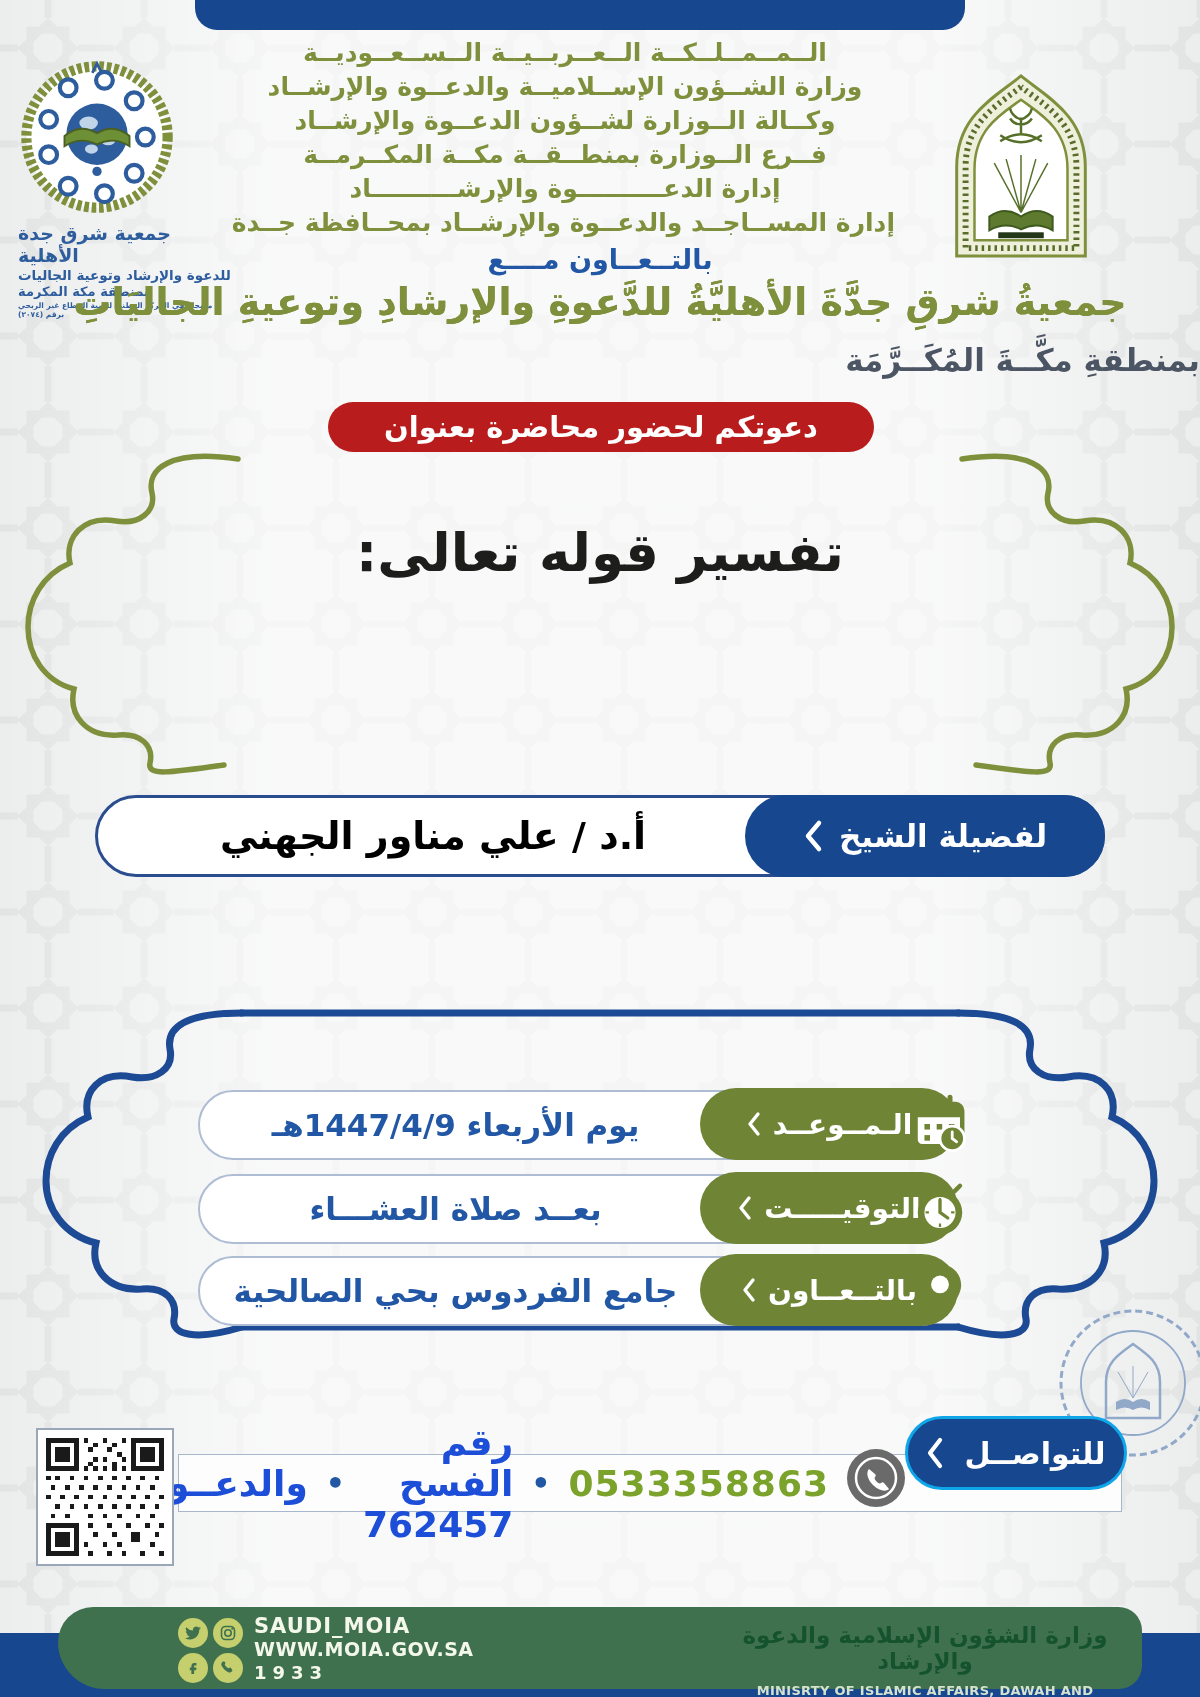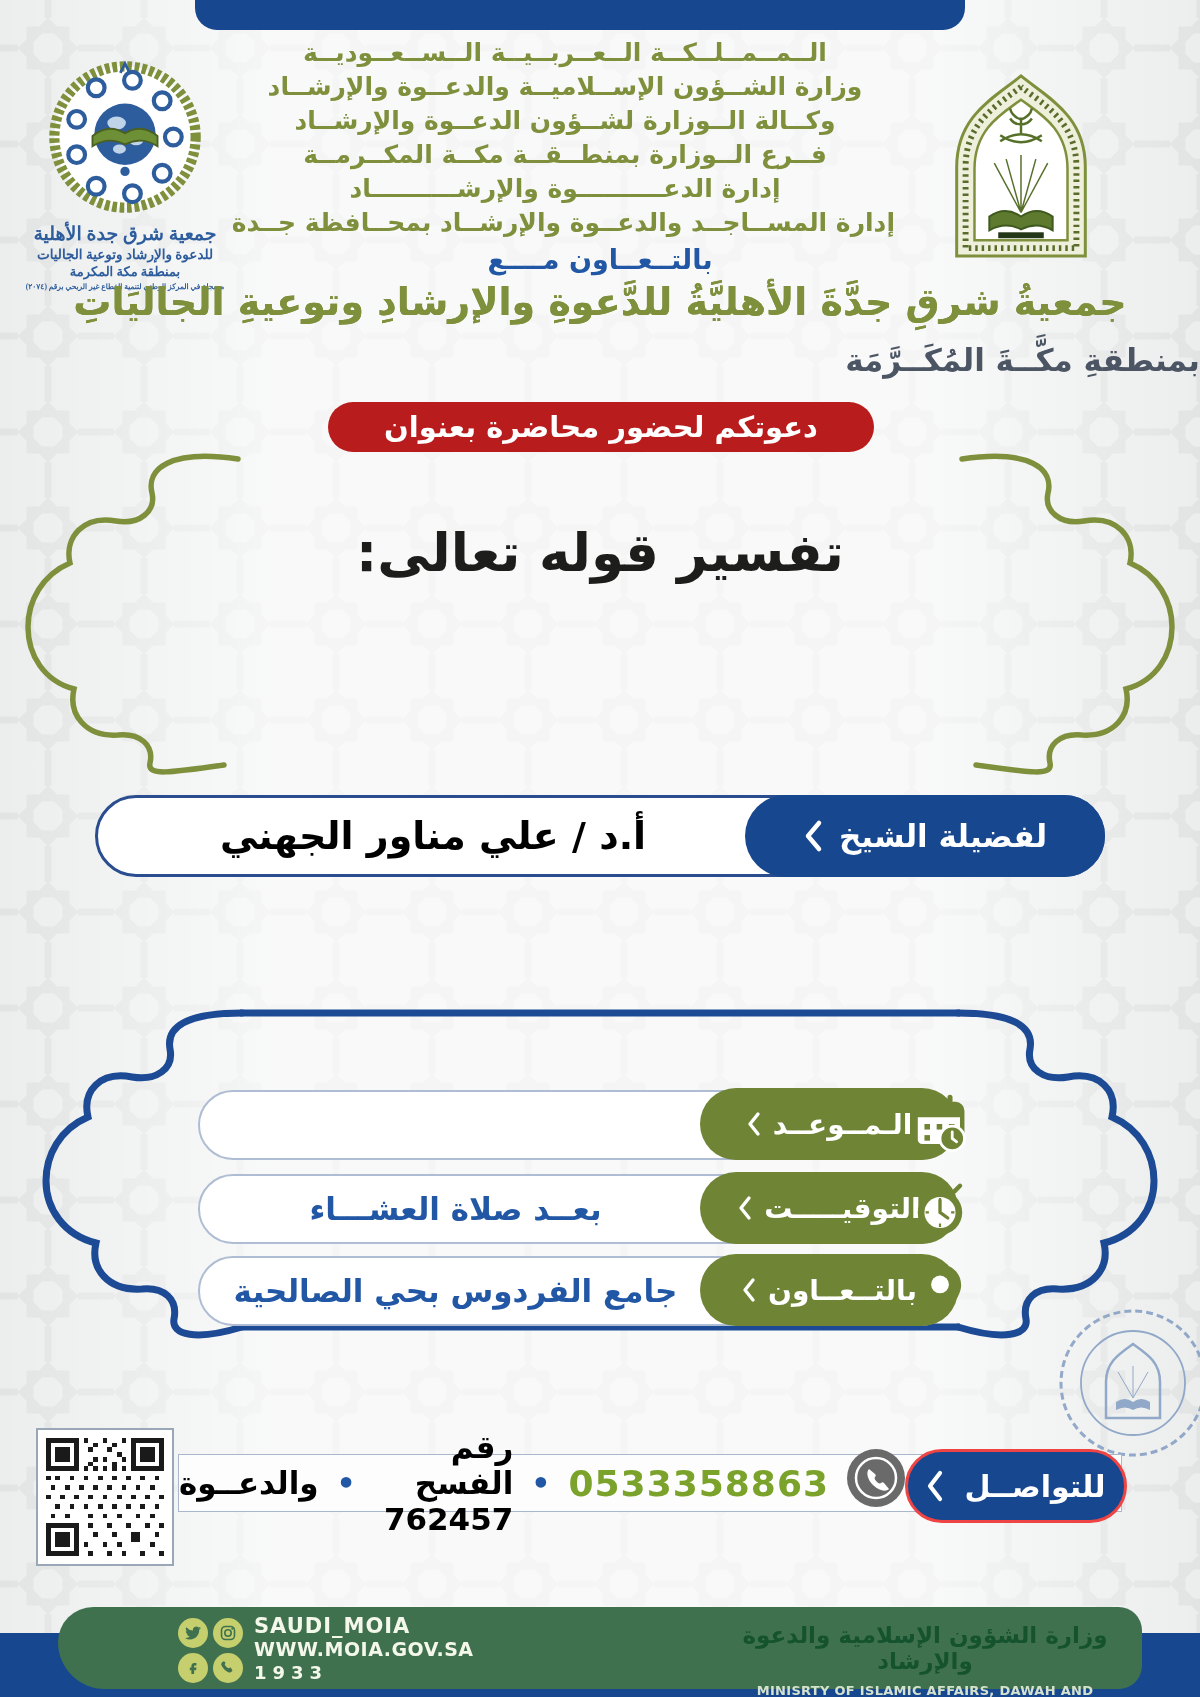--- a/index.html
+++ b/index.html
@@ -39,41 +39,41 @@
   .row-value{position:absolute;left:10px;top:0;width:495px;height:70px;display:flex;align-items:center;justify-content:center;direction:rtl;color:#2157a4;font-size:31px;font-weight:800;}
   .row-seg{position:absolute;right:-2px;top:-2px;width:258px;height:72px;background:#6f8434;border-radius:36px;display:flex;align-items:center;justify-content:center;gap:12px;direction:rtl;}
   .row-seg span{color:#fff;font-size:28px;font-weight:800;white-space:nowrap;}
   .row-icon{position:absolute;right:-14px;top:4px;width:60px;height:60px;z-index:5;}
 
   .stamp{top:1306px;left:1056px;width:154px;height:154px;z-index:3;opacity:.92;}
 
   .contact-strip{top:1454px;left:178px;width:944px;height:58px;background:#fdfdfe;border:1.5px solid #a9b7cc;box-sizing:border-box;display:flex;direction:rtl;align-items:center;gap:18px;padding-right:292px;z-index:4;}
   .contact-strip .phone{color:#7ba32b;font-size:36px;font-weight:800;letter-spacing:1px;}
   .contact-strip .sep{color:#2157a4;font-size:30px;font-weight:800;}
-  .contact-strip .permit,.contact-strip .site{color:#000000;font-size:31px;font-weight:800;direction:rtl;}
-  .contact-pill{top:1449px;left:905px;width:222px;height:74px;border-radius:37px;background:#17478f;border:3px solid #ef4444;box-sizing:border-box;display:flex;align-items:center;justify-content:center;gap:20px;direction:rtl;z-index:5;}
+  .contact-strip .permit,.contact-strip .site{color:#1d4ed8;font-size:36px;font-weight:800;direction:rtl;}
+  .contact-pill{top:1416px;left:905px;width:222px;height:74px;border-radius:37px;background:#17478f;border:3px solid #0ea5e9;box-sizing:border-box;display:flex;align-items:center;justify-content:center;gap:20px;direction:rtl;z-index:5;}
   .contact-pill span{color:#fff;font-size:30px;font-weight:800;}
   .contact-icon{top:1447px;left:845px;width:62px;height:62px;z-index:5;}
 
   .qr-box{top:1428px;left:36px;width:138px;height:138px;background:#fff;border:2px solid #9aa7b8;box-sizing:border-box;padding:8px;z-index:4;}
 
   .footer-band{top:1578px;left:0;width:1200px;height:100px;z-index:2;}
   .footer-blue{top:1633px;left:0;width:1200px;height:64px;background:#17478f;z-index:3;}
   .footer-green{top:1607px;left:58px;width:1084px;height:82px;background:#40714f;border-radius:90px 60px 60px 120px;z-index:4;}
   .social-grid{top:1618px;left:178px;display:grid;grid-template-columns:30px 30px;grid-gap:5px;z-index:6;}
   .sg-ic{width:30px;height:30px;border-radius:50%;background:#c6cf6d;display:flex;align-items:center;justify-content:center;}
   .footer-left-text{top:1615px;left:254px;color:#f4f8ea;z-index:6;line-height:23px;}
   .footer-left-text .l1{font-size:21px;font-weight:800;letter-spacing:1px;}
   .footer-left-text .l2{font-size:19px;font-weight:800;letter-spacing:.5px;}
   .footer-left-text .l3{font-size:18px;font-weight:800;letter-spacing:6px;}
   .footer-right{top:1622px;left:730px;width:390px;text-align:center;z-index:6;}
   .footer-right .ar{direction:rtl;color:#14532d;font-size:23px;font-weight:800;}
   .footer-right .en{color:#d4e2ce;font-size:13px;font-weight:800;margin-top:9px;letter-spacing:.3px;}
 
-  .assoc-logo{top:58px;left:18px;width:214px;text-align:center;z-index:3;font-family:Liberation Serif, serif;}
+  .assoc-logo{top:58px;left:18px;width:214px;text-align:left;z-index:3;}
   .assoc-logo .l1{direction:rtl;color:#2e5d9e;font-size:19px;font-weight:800;margin-top:2px;}
   .assoc-logo .l2{direction:rtl;color:#2e5d9e;font-size:13.5px;font-weight:800;margin-top:1px;}
   .assoc-logo .l3{direction:rtl;color:#2e5d9e;font-size:13px;font-weight:800;margin-top:1px;}
   .assoc-logo .l4{direction:rtl;color:#2e5d9e;font-size:7.5px;font-weight:700;margin-top:2px;}
   .moia-logo{top:72px;left:936px;width:170px;height:188px;z-index:3;}
 </style>
 </head>
 <body>
 
 <div class="poster">
@@ -181,20 +181,21 @@
     <defs>
       <path id="bfl" d="M242,38 C186,38 166,52 170,74 C174,94 156,106 132,102 C100,96 82,116 88,142 C60,154 46,180 46,206 C46,234 64,260 96,268 C90,294 108,316 142,314 C164,312 178,324 174,344 C171,360 196,366 242,352" fill="none" stroke="#1d4a94" stroke-width="7" stroke-linecap="round"></path>
     </defs>
     <path d="M240,38 H960 M240,352 H960" fill="none" stroke="#1d4a94" stroke-width="7"></path>
     <use href="#bfl"></use>
     <use href="#bfl" transform="translate(1200 0) scale(-1 1)"></use>
   </svg>
 
   <div class="info-row" style="top:1090px">
     <div class="row-pill"></div>
+    <div class="row-value">يوم الأربعاء 1447/4/9هـ</div>
     <div class="row-seg">
       <span>الـمــوعــد</span>
       <svg width="15" height="26">
           <polyline points="12,3 4,13 12,23" fill="none" stroke="#fff" stroke-width="3.4" stroke-linecap="round" stroke-linejoin="round"></polyline>
         </svg>
     </div>
     <svg class="row-icon" viewBox="0 0 54 54">
       <rect x="5" y="9" width="42" height="38" rx="6" fill="#fff" stroke="#6f8434" stroke-width="4"></rect>
       <path d="M5,15 a6,6 0 0 1 6,-6 h30 a6,6 0 0 1 6,6 v6 H5 Z" fill="#6f8434"></path>
       <path d="M16,3 v10 M36,3 v10" stroke="#6f8434" stroke-width="4.5" stroke-linecap="round"></path>

